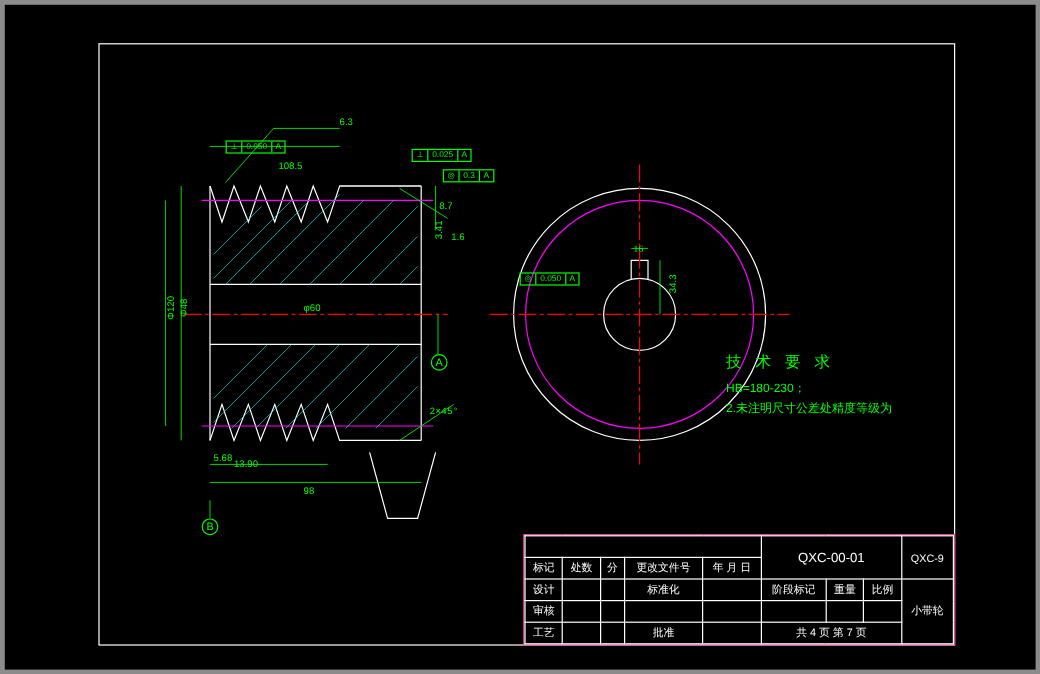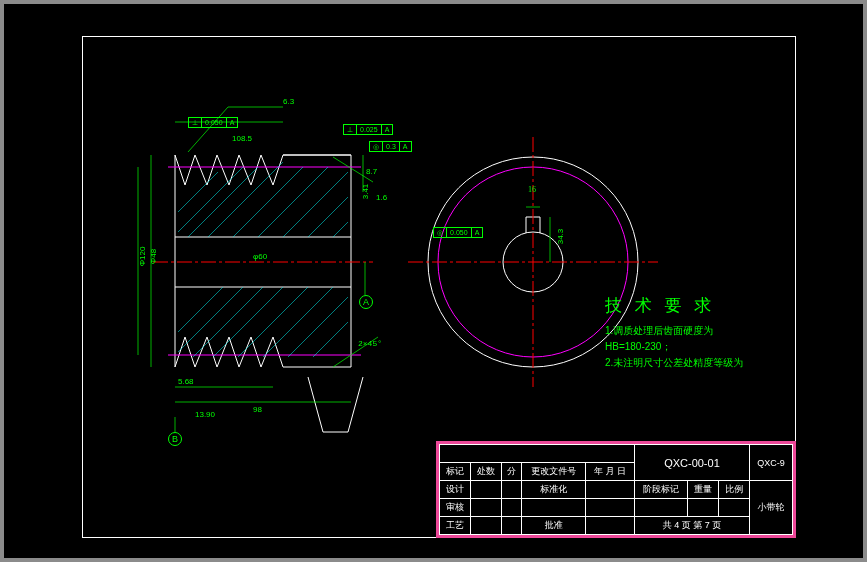--- a/index.html
+++ b/index.html
@@ -26,30 +26,30 @@
   .tech-req {
     position: absolute;
     right: 20px;
     top: 255px;
     width: 170px;
     color: #00ff00;
     font-size: 10px;
     line-height: 1.6;
   }
   .tech-req .title {
-    font-size: 17px;
+    font-size: 13px;
     letter-spacing: 4px;
     margin-bottom: 4px;
   }
   .title-block {
     position: absolute;
     right: -1px;
     bottom: -1px;
     width: 360px;
-    border: 3px solid #ec4899;
+    border: 1px solid #ec4899;
     color: #ffffff;
     font-size: 9px;
   }
   .title-block table { border-collapse: collapse; width: 100%; }
   .title-block td {
     border: 1px solid #ffffff;
     padding: 2px 3px;
     height: 18px;
     text-align: center;
     vertical-align: middle;
@@ -209,41 +209,40 @@
         <span>0.3</span>
         <span>A</span>
       </div>
       <div class="tol-box" style="left:350px; top:190px;">
         <span>◎</span>
         <span>0.050</span>
         <span>A</span>
       </div>
 
       <div class="dim-label" style="left:130px; top:97px;margin-left:19px;">108.5</div>
-      <div class="dim-label" style="left:112px; top:345px;margin-top:28px;">13.90</div>
+      <div class="dim-label" style="left:112px; top:345px;">13.90</div>
       <div class="dim-label" style="left:170px; top:368px;">98</div>
       <div class="dim-label" style="left:50px; top:215px; transform:rotate(-90deg);">Φ120</div>
       <div class="dim-label" style="left:63px; top:215px; transform:rotate(-90deg);">Φ48</div>
       <div class="dim-label" style="left:170px; top:215px;">φ60</div>
       <div class="dim-label" style="left:283px; top:130px;">8.7</div>
       <div class="dim-label" style="left:95px; top:340px;">5.68</div>
       <div class="dim-label" style="left:275px; top:150px; transform:rotate(-90deg);">3.41</div>
       <div class="dim-label" style="left:275px; top:302px;font-family:Liberation Mono, monospace;">2×45°</div>
-      <div class="dim-label" style="left:445px; top:148px;font-family:Liberation Serif, serif;">16</div>
+      <div class="dim-label" style="left:445px; top:166px;font-family:Liberation Serif, serif;">16</div>
       <div class="dim-label" style="left:470px; top:195px; transform:rotate(-90deg);">34.3</div>
       <div class="dim-label" style="left:200px; top:60px;text-align:center;">6.3</div>
       <div class="dim-label" style="left:293px; top:156px;">1.6</div>
 
       <div class="datum" style="left:276px; top:258px;">A</div>
       <div class="datum" style="left:85px; top:395px;">B</div>
     </div>
 
     <div class="tech-req">
       <div class="title">技 术 要 求</div>
-      <div>1.调质处理后齿面硬度为</div>
       <div>HB=180-230；</div>
       <div>2.未注明尺寸公差处精度等级为</div>
     </div>
 
     <div class="title-block">
       <table>
         <tbody>
             <tr>
           <td colspan="5" rowspan="1"></td>
           <td colspan="4" rowspan="2" style="font-size:11px;">QXC-00-01</td>

